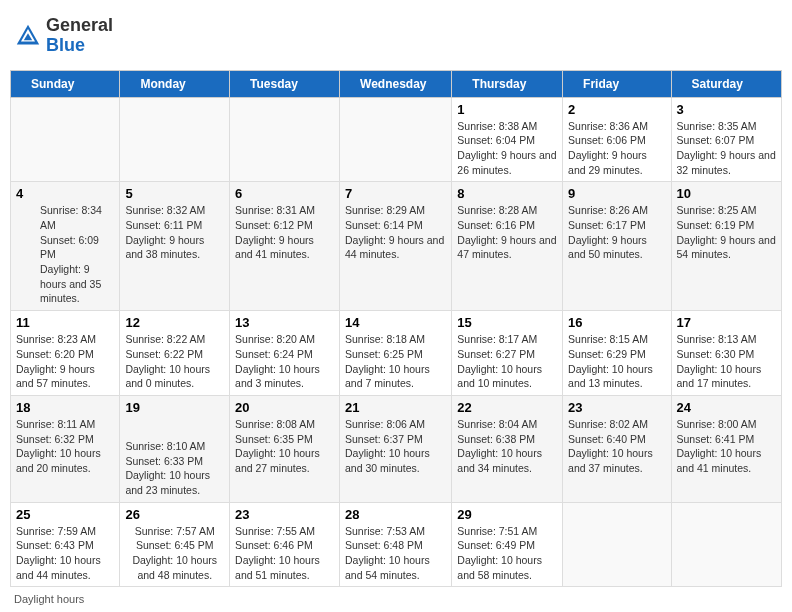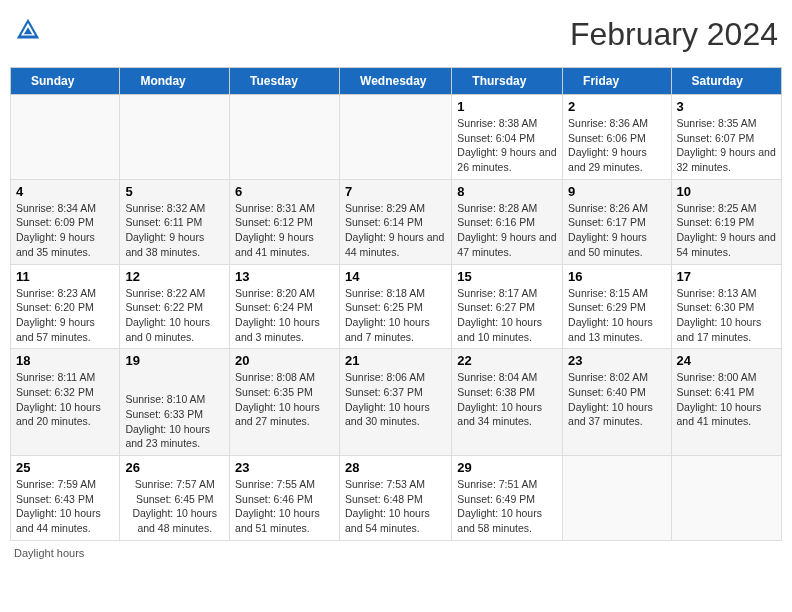--- a/index.html
+++ b/index.html
@@ -101,23 +101,26 @@
 </head>
 <body>
 
 <div class="header-area">
   <div class="logo">
     <svg class="logo-icon" viewBox="0 0 40 40">
       <polygon points="20,4 36,32 4,32" fill="#1a6bbf"></polygon>
       <polygon points="20,10 30,28 10,28" fill="#fff"></polygon>
       <polygon points="20,16 26,26 14,26" fill="#1a6bbf"></polygon>
     </svg>
+    <div class="logo-text">
+      <span class="logo-general">General</span>
+      <span class="logo-blue">Blue</span>
+    </div>
   </div>
   <div class="title-area">
-    <div class="month-year">February 2024</div>
   </div>
 </div>
 
 <table class="calendar">
   <thead>
     <tr>
     <th>Sunday</th>
         <th>Monday</th>
         <th>Tuesday</th>
         <th>Wednesday</th>
@@ -147,21 +150,21 @@
         <td>
           <span class="day-num">3</span>
           <div class="day-info" style="white-space: pre-line;">Sunrise: 8:35 AM
 Sunset: 6:07 PM
 Daylight: 9 hours and 32 minutes.</div>
         </td>
       </tr>
       <tr>
         <td>
           <span class="day-num">4</span>
-          <div class="day-info" style="white-space: pre-line;">Sunrise: 8:34 AM
+          <div class="day-info" style="white-space: pre-line; margin-left: 24px;">Sunrise: 8:34 AM
 Sunset: 6:09 PM
 Daylight: 9 hours and 35 minutes.</div>
         </td>
         <td>
           <span class="day-num">5</span>
           <div class="day-info" style="white-space: pre-line;">Sunrise: 8:32 AM
 Sunset: 6:11 PM
 Daylight: 9 hours and 38 minutes.</div>
         </td>
         <td>

